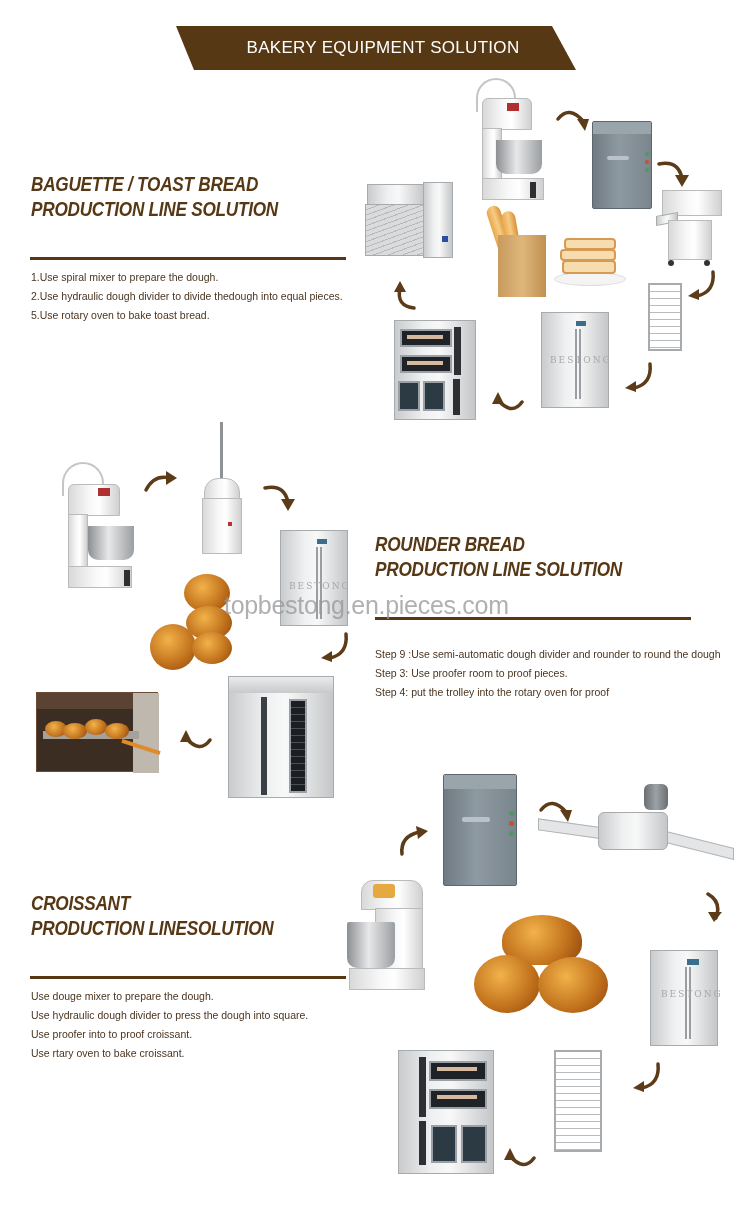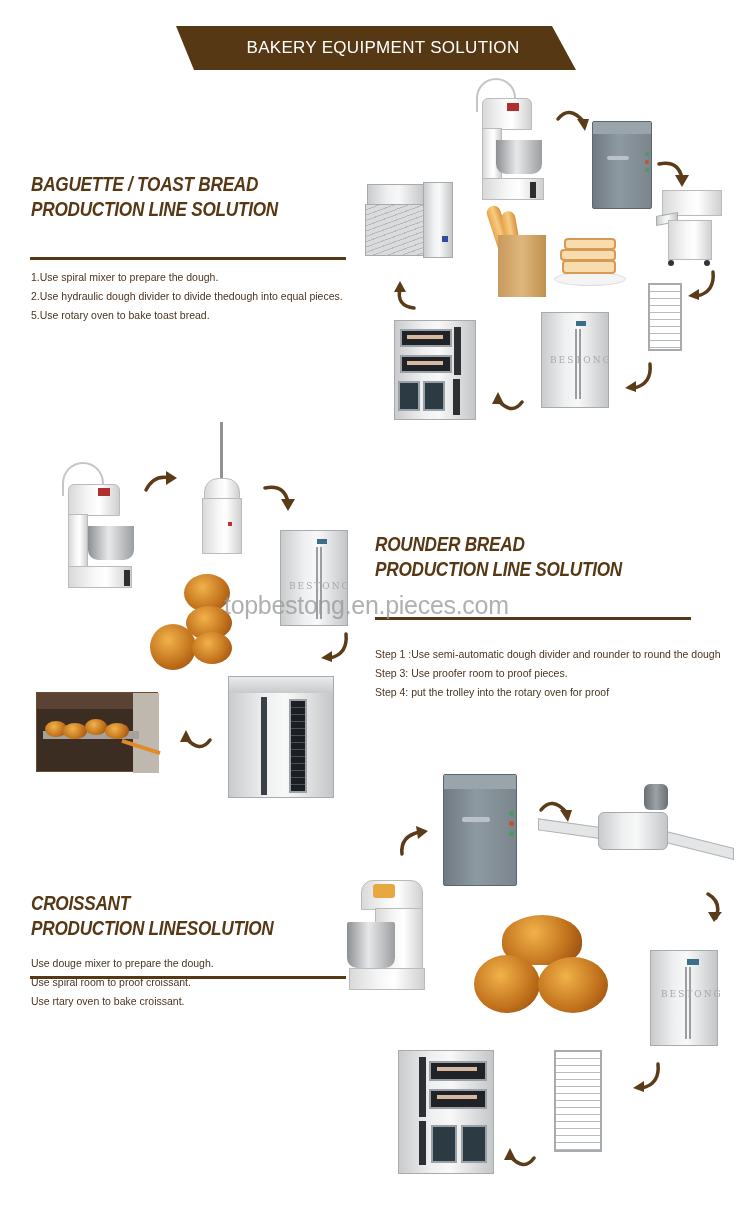--- a/index.html
+++ b/index.html
@@ -174,21 +174,21 @@
       <polygon points="4,12 10,1 16,12" fill="#5b3b18"></polygon>
     </svg>
 </div>
 
 <div class="sec-title" style="left:375px; top:532px;">
   <div>ROUNDER BREAD</div>
   <div>PRODUCTION LINE SOLUTION</div>
 </div>
 <div class="rule" style="left:375px; top:617px; width:316px;"></div>
 <ul class="steps" style="left:375px; top:645px;">
-  <li>Step 1 :Use semi-automatic dough divider and rounder to round the dough</li>
+  <li>Step 9 :Use semi-automatic dough divider and rounder to round the dough</li>
   <li>Step 3: Use proofer room to proof pieces.</li>
   <li>Step 4: put the trolley into the rotary oven for proof</li>
 </ul>
 
 <div class="eq" style="left:62px; top:462px; width:72px; height:125px;">
   <div style="position:absolute; left:0; top:0; width:42px; height:34px; border:2px solid #c5c5c5; border-bottom:none; border-radius:22px 22px 0 0;"></div>
   <div class="white-body" style="position:absolute; left:6px; top:22px; width:52px; height:32px; border-radius:6px 6px 0 0;"></div>
   <div style="position:absolute; left:36px; top:26px; width:12px; height:8px; background:#b03030;"></div>
   <div class="white-body" style="position:absolute; left:6px; top:52px; width:20px; height:56px;"></div>
   <div class="bowl" style="left:26px; top:64px; width:46px; height:34px;"></div>
@@ -257,23 +257,24 @@
     </svg>
 </div>
 
 <div class="watermark">topbestong.en.pieces.com</div>
 
 <div class="sec-title" style="left:31px; top:891px;">
   <div>CROISSANT</div>
   <div>PRODUCTION LINESOLUTION</div>
 </div>
 <div class="rule" style="left:30px; top:976px; width:316px;"></div>
-<ul class="steps" style="left:31px; top:954px;">
+<ul class="steps" style="left:31px; top:987px;">
   <li>Use douge mixer to prepare the dough.</li>
-  <li>Use spiral room to proof croissant.</li>
+  <li>Use hydraulic dough divider to press the dough into square.</li>
+  <li>Use proofer into to proof croissant.</li>
   <li>Use rtary oven to bake croissant.</li>
 </ul>
 
 <div class="eq" style="left:345px; top:880px; width:80px; height:116px;">
   <div class="white-body" style="position:absolute; left:16px; top:0; width:62px; height:30px; border-radius:12px 12px 0 0;"></div>
   <div style="position:absolute; left:28px; top:4px; width:22px; height:14px; background:#e6a941; border-radius:3px;"></div>
   <div class="white-body" style="position:absolute; left:30px; top:28px; width:48px; height:70px;"></div>
   <div class="bowl" style="left:2px; top:42px; width:48px; height:46px; border-radius:2px 2px 10px 10px;"></div>
   <div class="white-body" style="position:absolute; left:4px; top:88px; width:76px; height:22px;"></div>
 </div>

